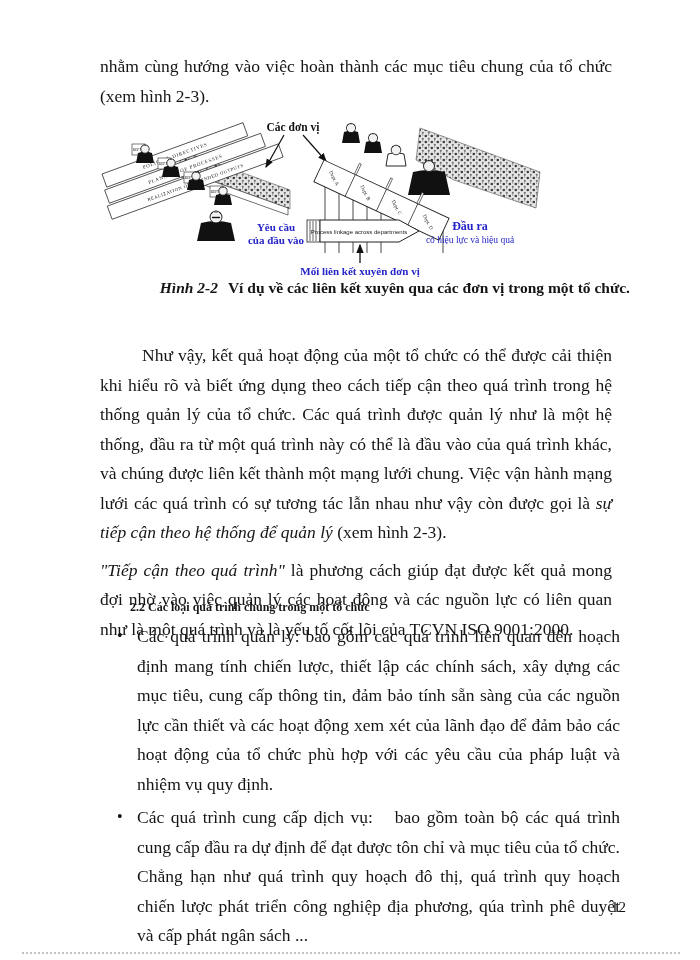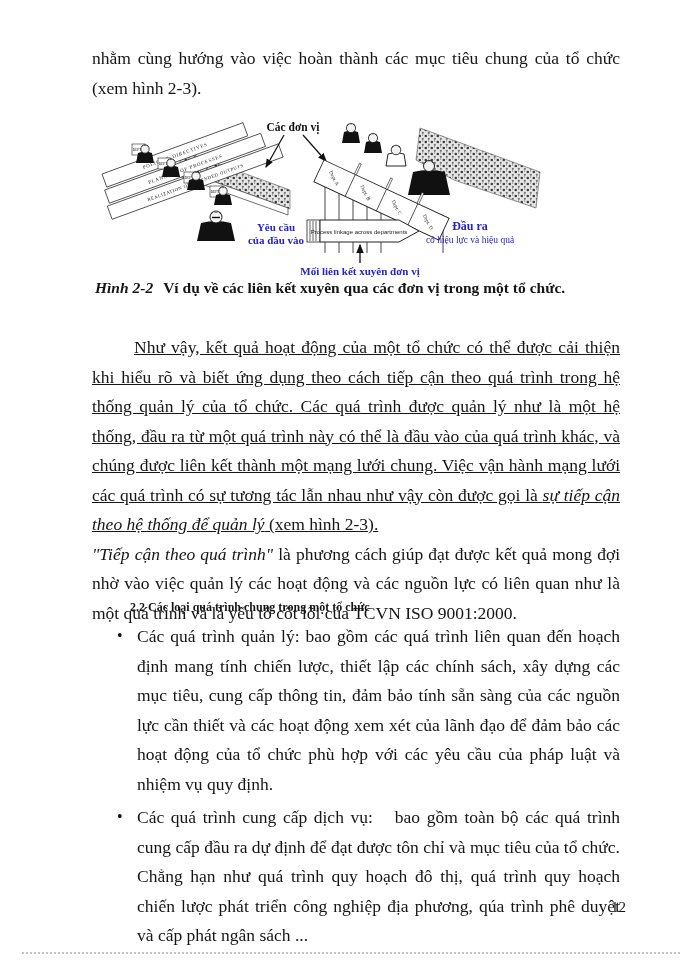--- a/index.html
+++ b/index.html
@@ -1,30 +1,30 @@
 <!DOCTYPE html>
 <html><head>
 <meta charset="utf-8">
 <style>
   html,body{margin:0;padding:0;}
   body{
     width:700px;height:960px;position:relative;background:#ffffff;
     font-family:"Liberation Serif", serif;color:#151515;overflow:hidden;
   }
   .abs{position:absolute;}
-  p{margin:0;font-size:17.5px;line-height:29.5px;text-align:justify;}
+  p{margin:8px;font-size:17.5px;line-height:29.5px;text-align:justify;}
   #intro-block{left:92px;top:44px;width:528px;}
   #figure-block{left:88px;top:116px;width:532px;height:164px;}
   #caption-block{
-    left:95px;top:279px;width:535px;text-align:left;
+    left:95px;top:279px;width:535px;text-align:right;
     font-size:15.5px;font-weight:bold;
   }
   #caption-block .cap-label{font-style:italic;margin-right:10px;}
   #main-block{left:92px;top:333px;width:528px;}
-  #para2{text-indent:42px;text-decoration:underline;}
+  #para2{text-indent:42px;}
   #heading-block{
     left:92px;top:592px;width:528px;padding-left:38px;box-sizing:border-box;
     font-weight:bold;font-size:12px;line-height:30px;
   }
   #bullets-block{left:92px;top:622px;width:528px;}
   ul.bullets{list-style:none;margin:0;padding:0;}
   ul.bullets li{
     position:relative;padding-left:45px;margin-bottom:4px;
     font-size:17.5px;line-height:29.5px;text-align:justify;
   }

